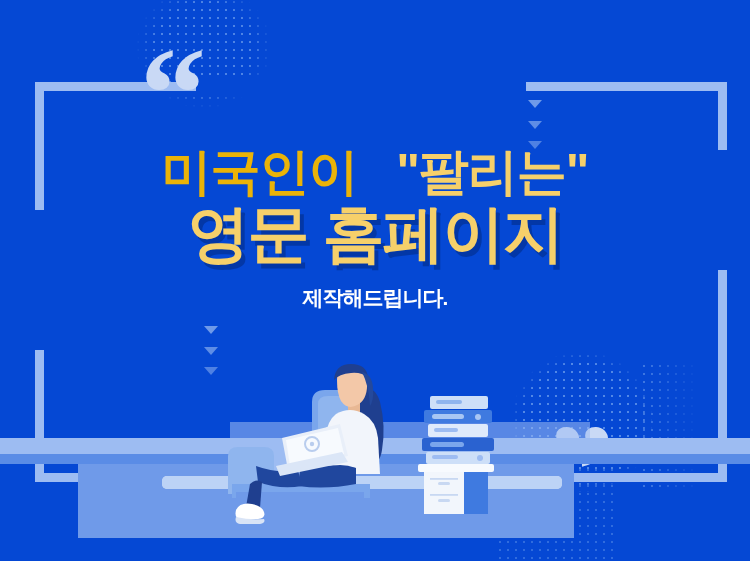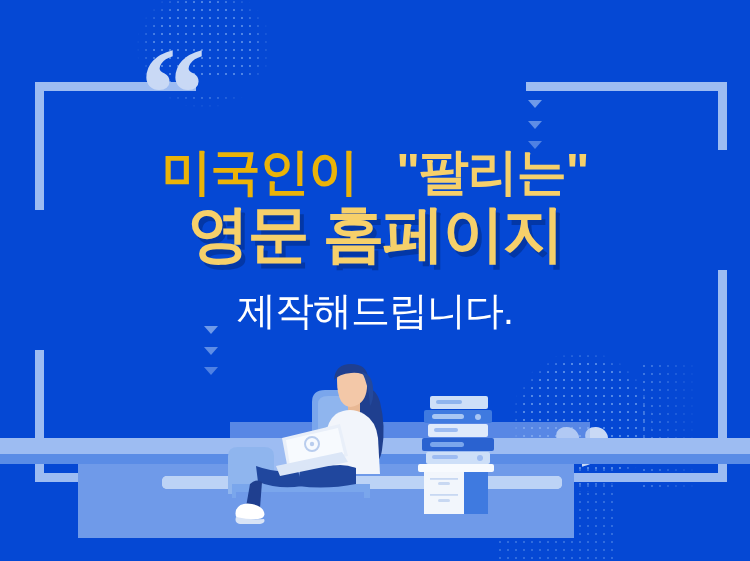--- a/index.html
+++ b/index.html
@@ -80,21 +80,21 @@
   .line1 .w{color:#eab308;}
   .line1 .y{color:#f6d06a;}
   .line2{
     margin-top:4px;
     font-size:62px;font-weight:700;letter-spacing:-2px;line-height:1.04;
     color:#f6d06a;white-space:nowrap;
     text-shadow:4px 5px 0 rgba(2,35,110,.45);
   }
   .line3{
     margin-top:18px;
-    font-size:39px;font-weight:400;letter-spacing:-1px;color:#ffffff;
+    font-size:21px;font-weight:700;letter-spacing:-1px;color:#ffffff;
     white-space:nowrap;
   }
 
   
   #illu{position:absolute;left:0;top:360px;width:750px;height:201px;}
 </style>
 </head>
 <body>
 
 <div id="stage">

